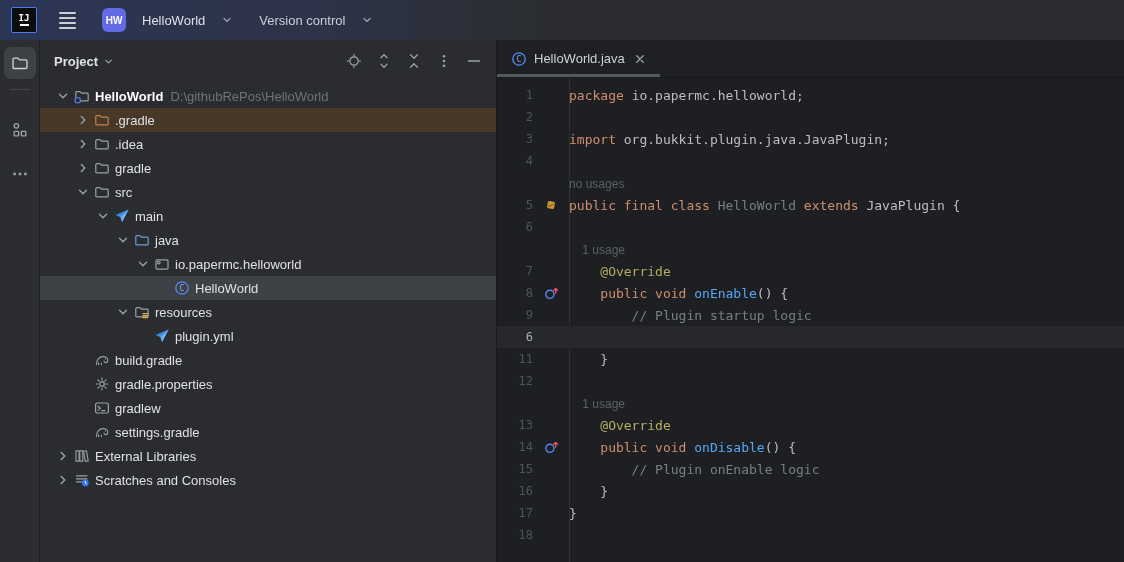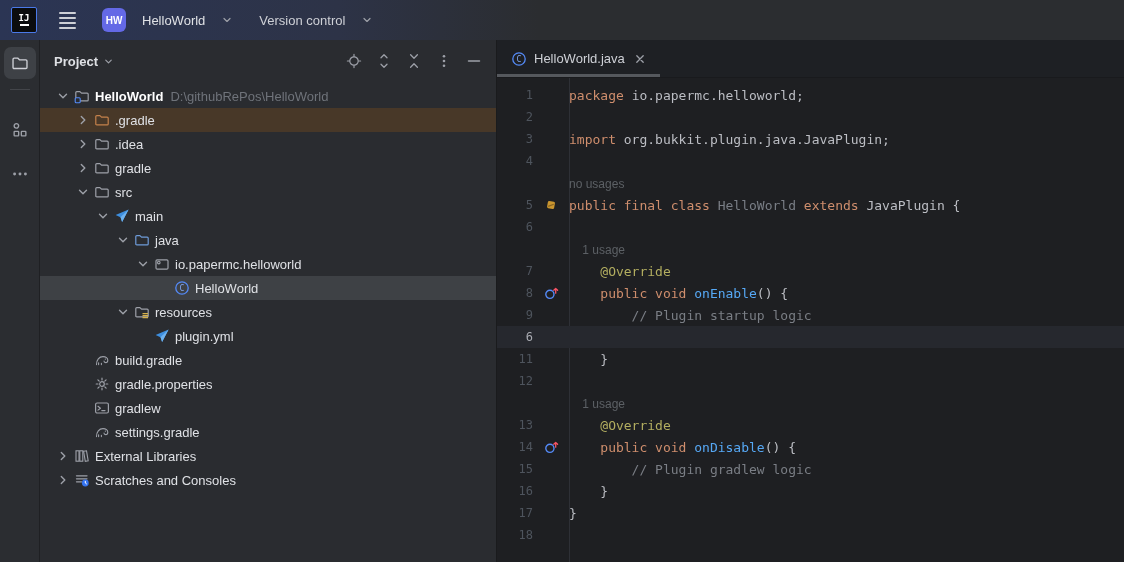--- a/index.html
+++ b/index.html
@@ -514,21 +514,21 @@
             <svg width="15" height="15" viewBox="0 0 15 15">
               <circle cx="5.9" cy="8.3" r="4.1" fill="none" stroke="#548AF7" stroke-width="1.4"></circle>
               <path d="M11.7 7.2 V2.4 M11.7 2.4 L9.8 4.3 M11.7 2.4 L13.6 4.3" stroke="#F75464" stroke-width="1.3" fill="none" stroke-linecap="round" stroke-linejoin="round"></path>
             </svg>
           </span>
           <span class="ltext"><span class="tok-kw">    public void </span><span class="tok-mth">onDisable</span><span class="tok-id">() {</span></span>
         </div>
         <div class="cline">
           <span class="lnum">15</span>
           <span class="licon"></span>
-          <span class="ltext"><span class="tok-cmt">        // Plugin gradlew logic</span></span>
+          <span class="ltext"><span class="tok-cmt">        // Plugin onEnable logic</span></span>
         </div>
         <div class="cline">
           <span class="lnum">16</span>
           <span class="licon"></span>
           <span class="ltext"><span class="tok-id">    }</span></span>
         </div>
         <div class="cline">
           <span class="lnum">17</span>
           <span class="licon"></span>
           <span class="ltext"><span class="tok-id">}</span></span>

